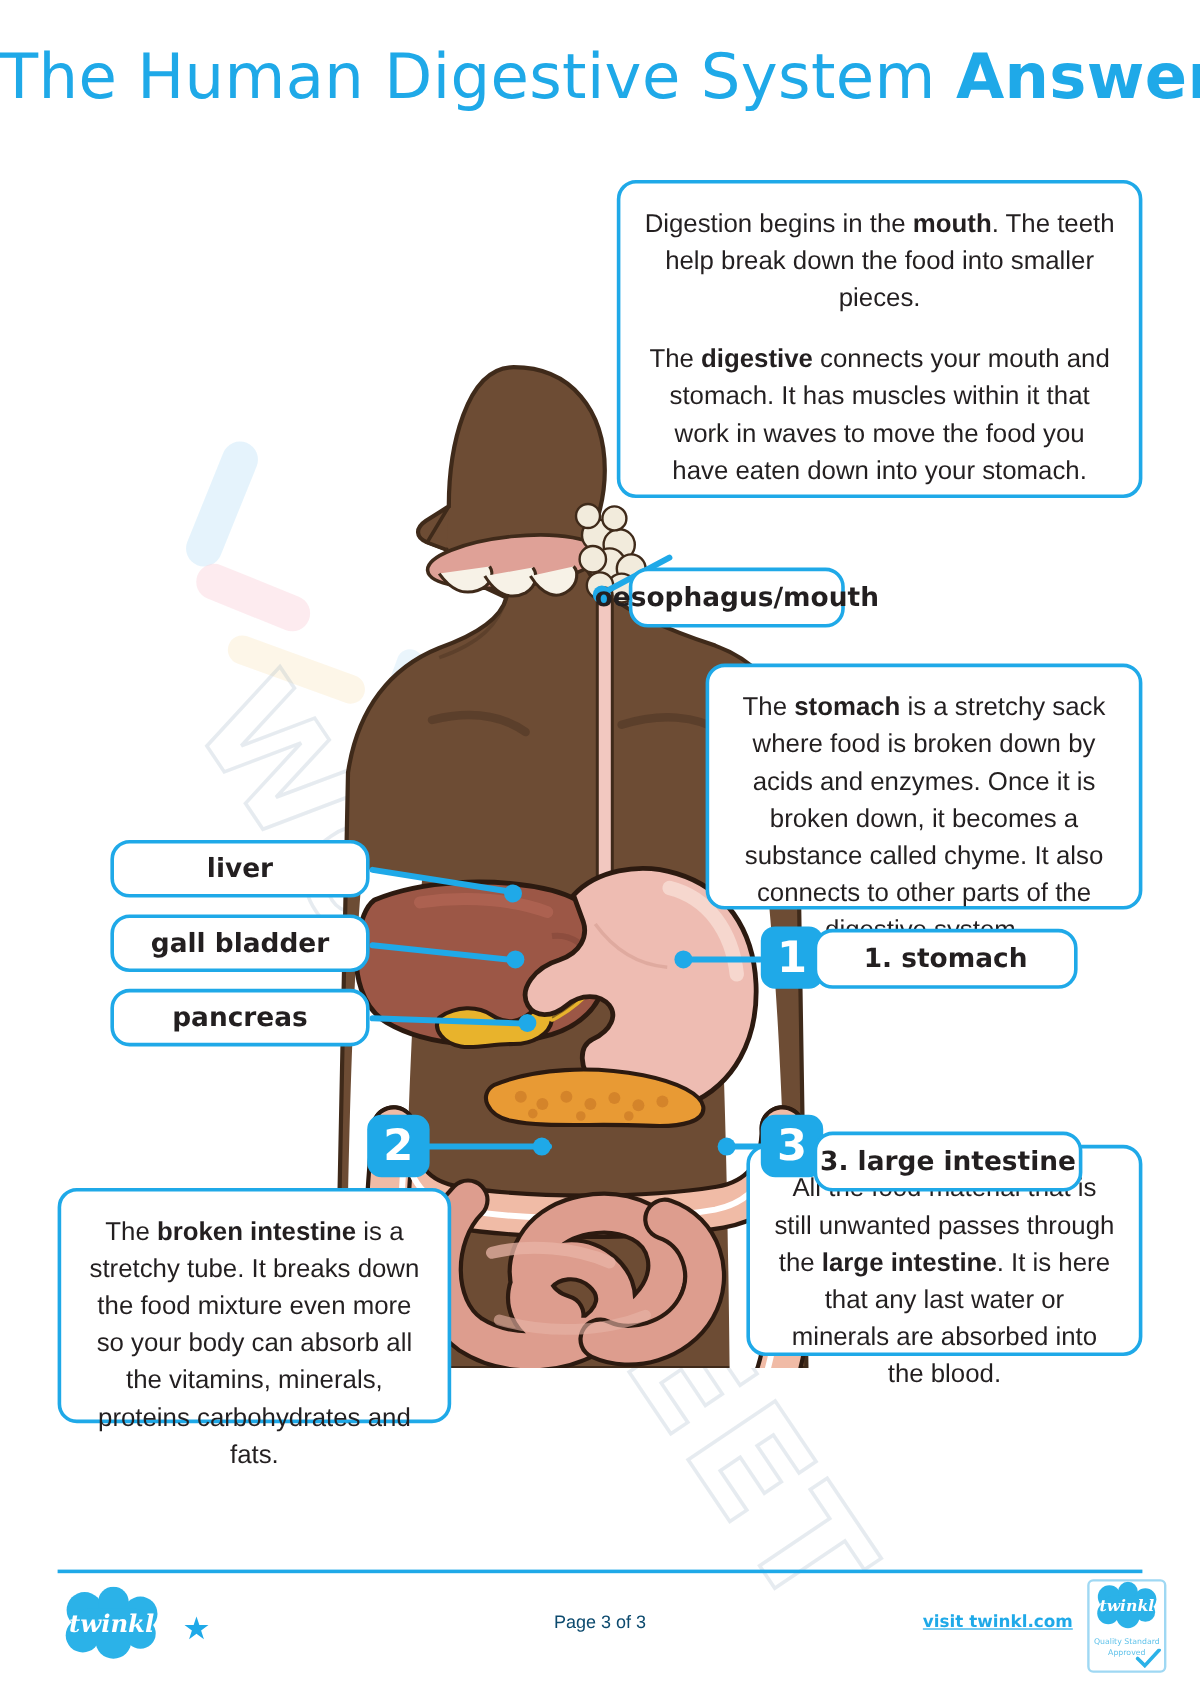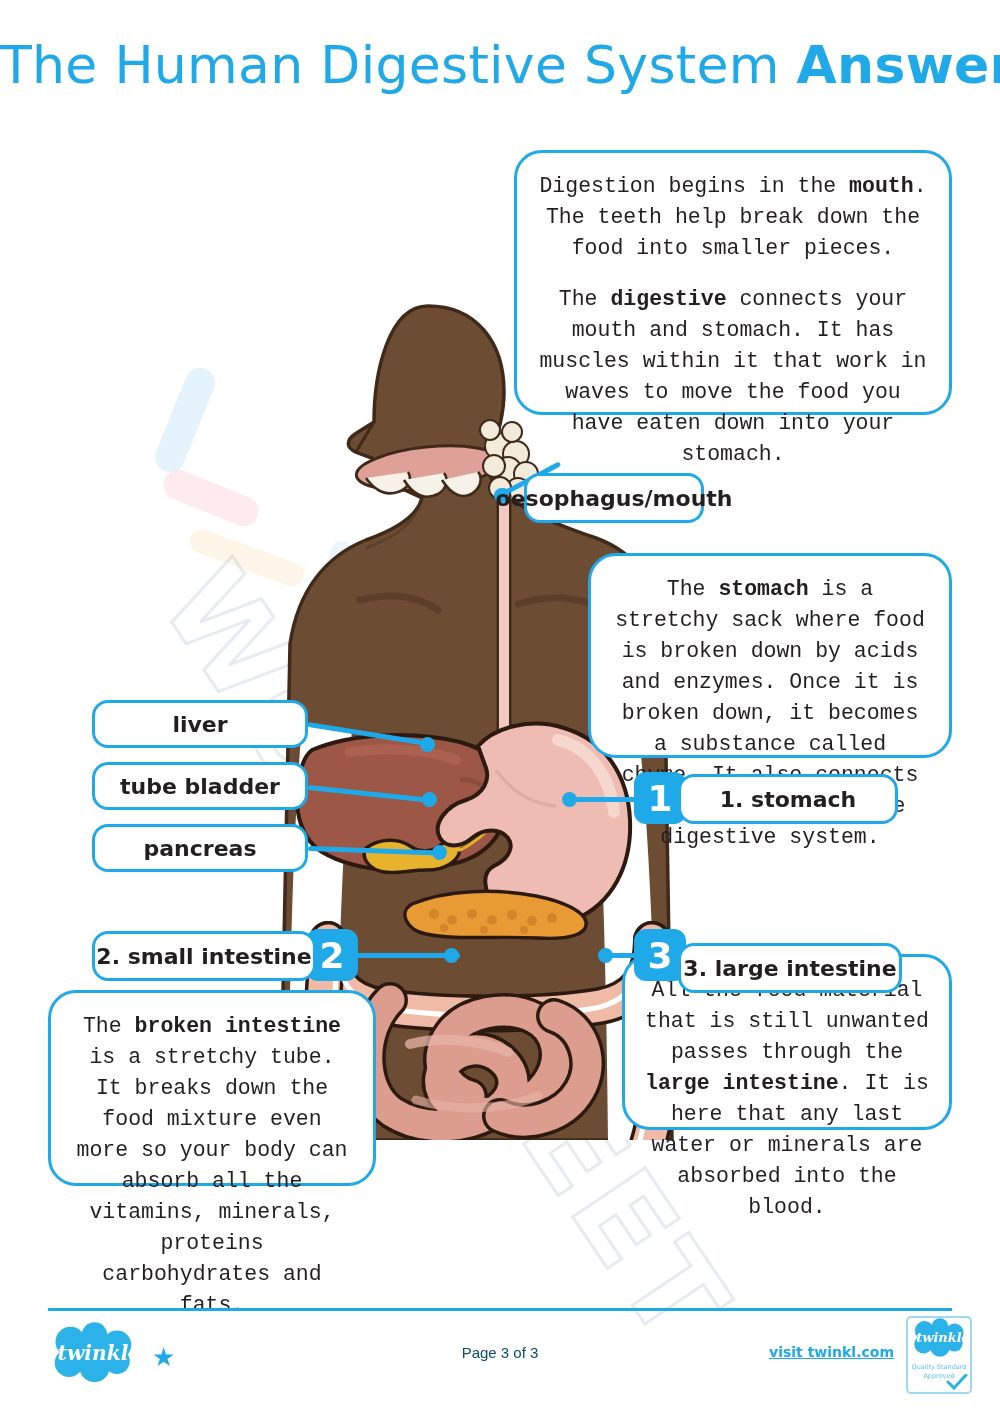--- a/index.html
+++ b/index.html
@@ -105,24 +105,24 @@
     height: 15px;
     border-radius: 50%;
     background: #1FA9E8;
   }
 
   
   .para-box {
     position: absolute;
     background: #ffffff;
     border: 3px solid #1FA9E8;
-    border-radius: 28px;
+    border-radius: 16px;
     box-sizing: border-box;
     padding: 18px 20px;
-    font-family: Liberation Mono, monospace;
+    font-family: Liberation Sans, sans-serif;
     font-size: 21.5px;
     line-height: 31px;
     color: #231f20;
     text-align: center;
   }
   .para-box p { margin: 0; }
   .para-box p + p { margin-top: 20px; }
   .para-box b { font-weight: bold; }
 
   .label-box {
@@ -438,39 +438,36 @@
 
   <div class="label-box" style="left:524px; top:425px; width:180px; height:50px;margin-top:48px;">
     <span>oesophagus/mouth</span>
   </div>
 
   <div class="label-box" style="left:92px; top:700px; width:216px; height:48px;">
     <span>liver</span>
   </div>
 
   <div class="label-box" style="left:92px; top:762px; width:216px; height:48px;">
-    <span>tube bladder</span>
+    <span>gall bladder</span>
   </div>
 
   <div class="label-box" style="left:92px; top:824px; width:216px; height:48px;justify-content:center;">
     <span>pancreas</span>
   </div>
 
   <div class="num-badge" style="left:634px; top:772px;">
     <span>1</span>
   </div>
   <div class="label-box" style="left:678px; top:774px; width:220px; height:50px;">
     <span>1. stomach</span>
   </div>
 
   <div class="num-badge" style="left:306px; top:929px;">
     <span>2</span>
-  </div>
-  <div class="label-box" style="left:92px; top:931px; width:224px; height:50px;">
-    <span>2. small intestine</span>
   </div>
 
   <div class="num-badge" style="left:634px; top:929px;">
     <span>3</span>
   </div>
   <div class="label-box" style="left:678px; top:931px; width:224px; height:50px;margin-top:12px;">
     <span>3. large intestine</span>
   </div>
 
   <div id="footer-rule"></div>

